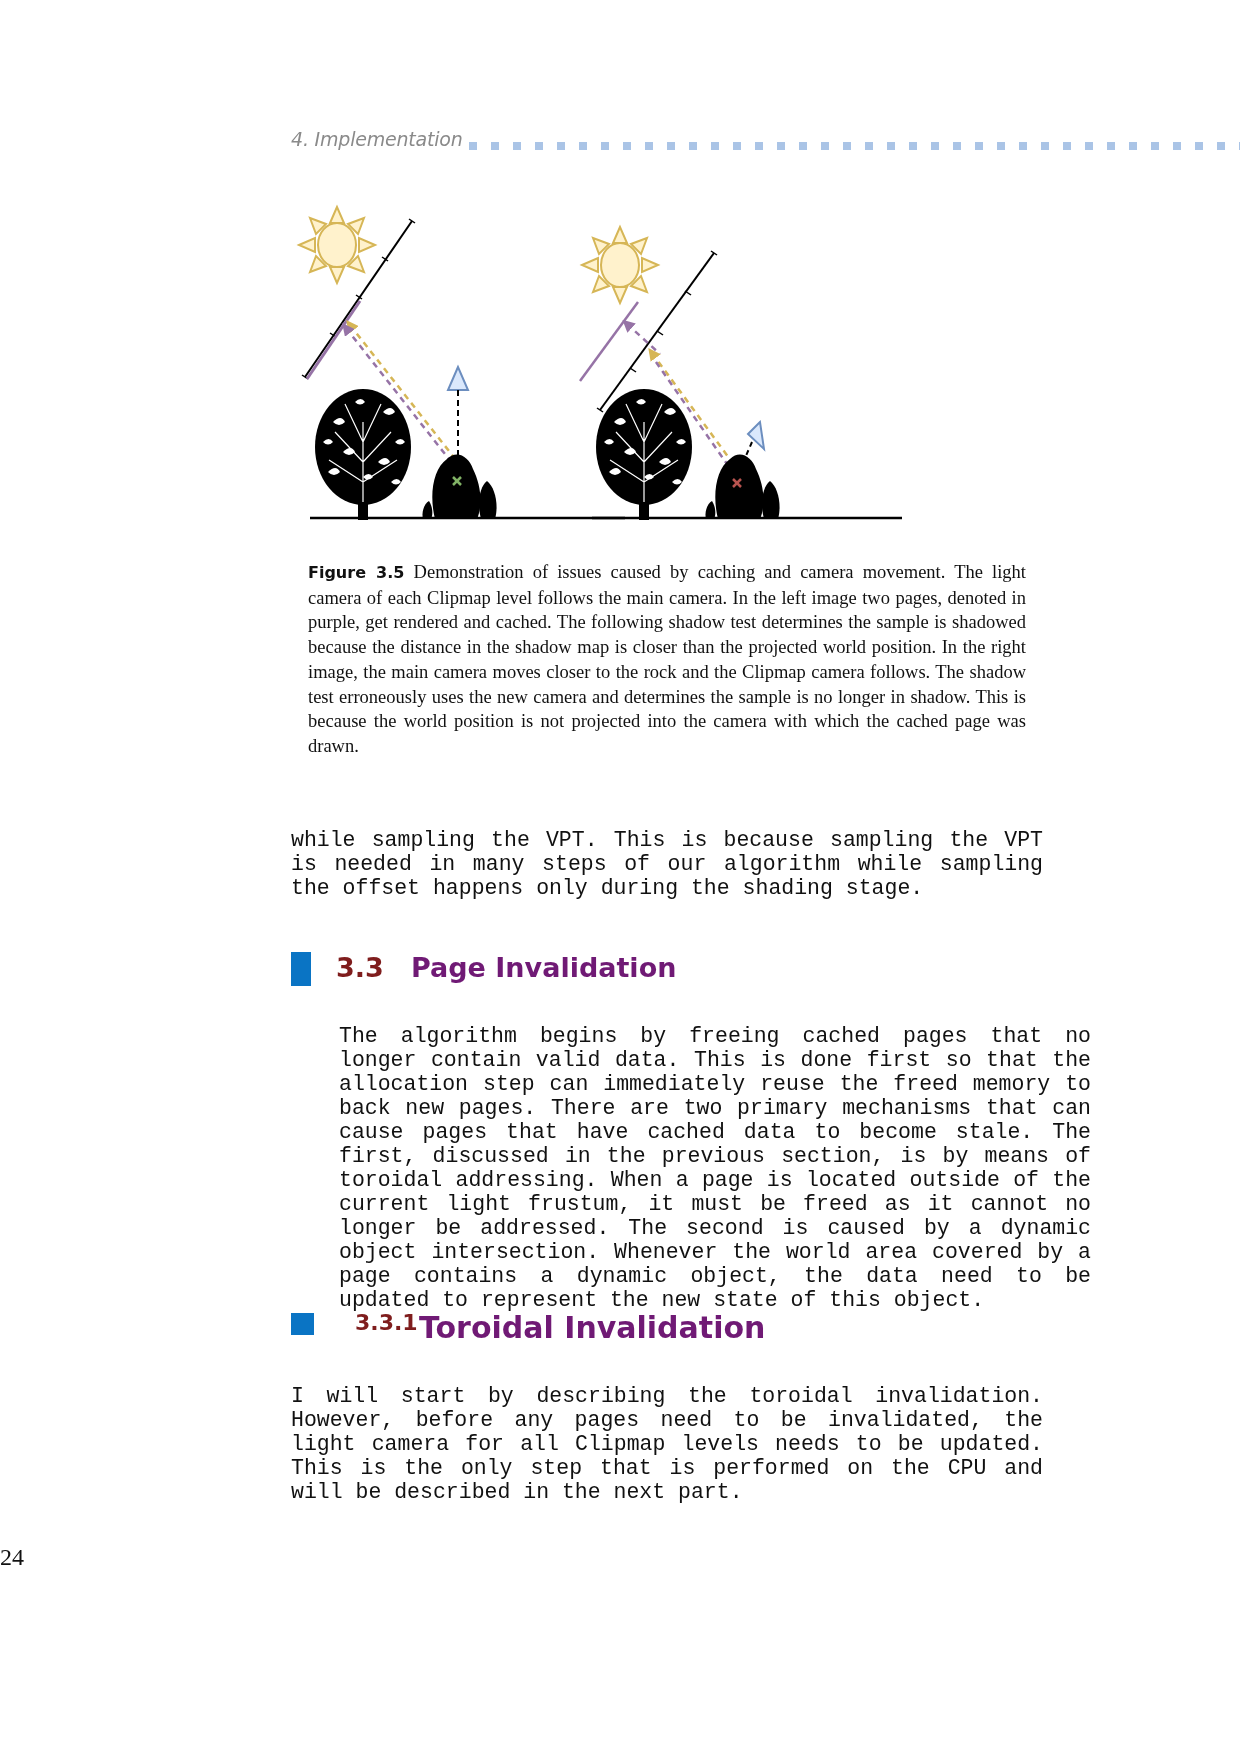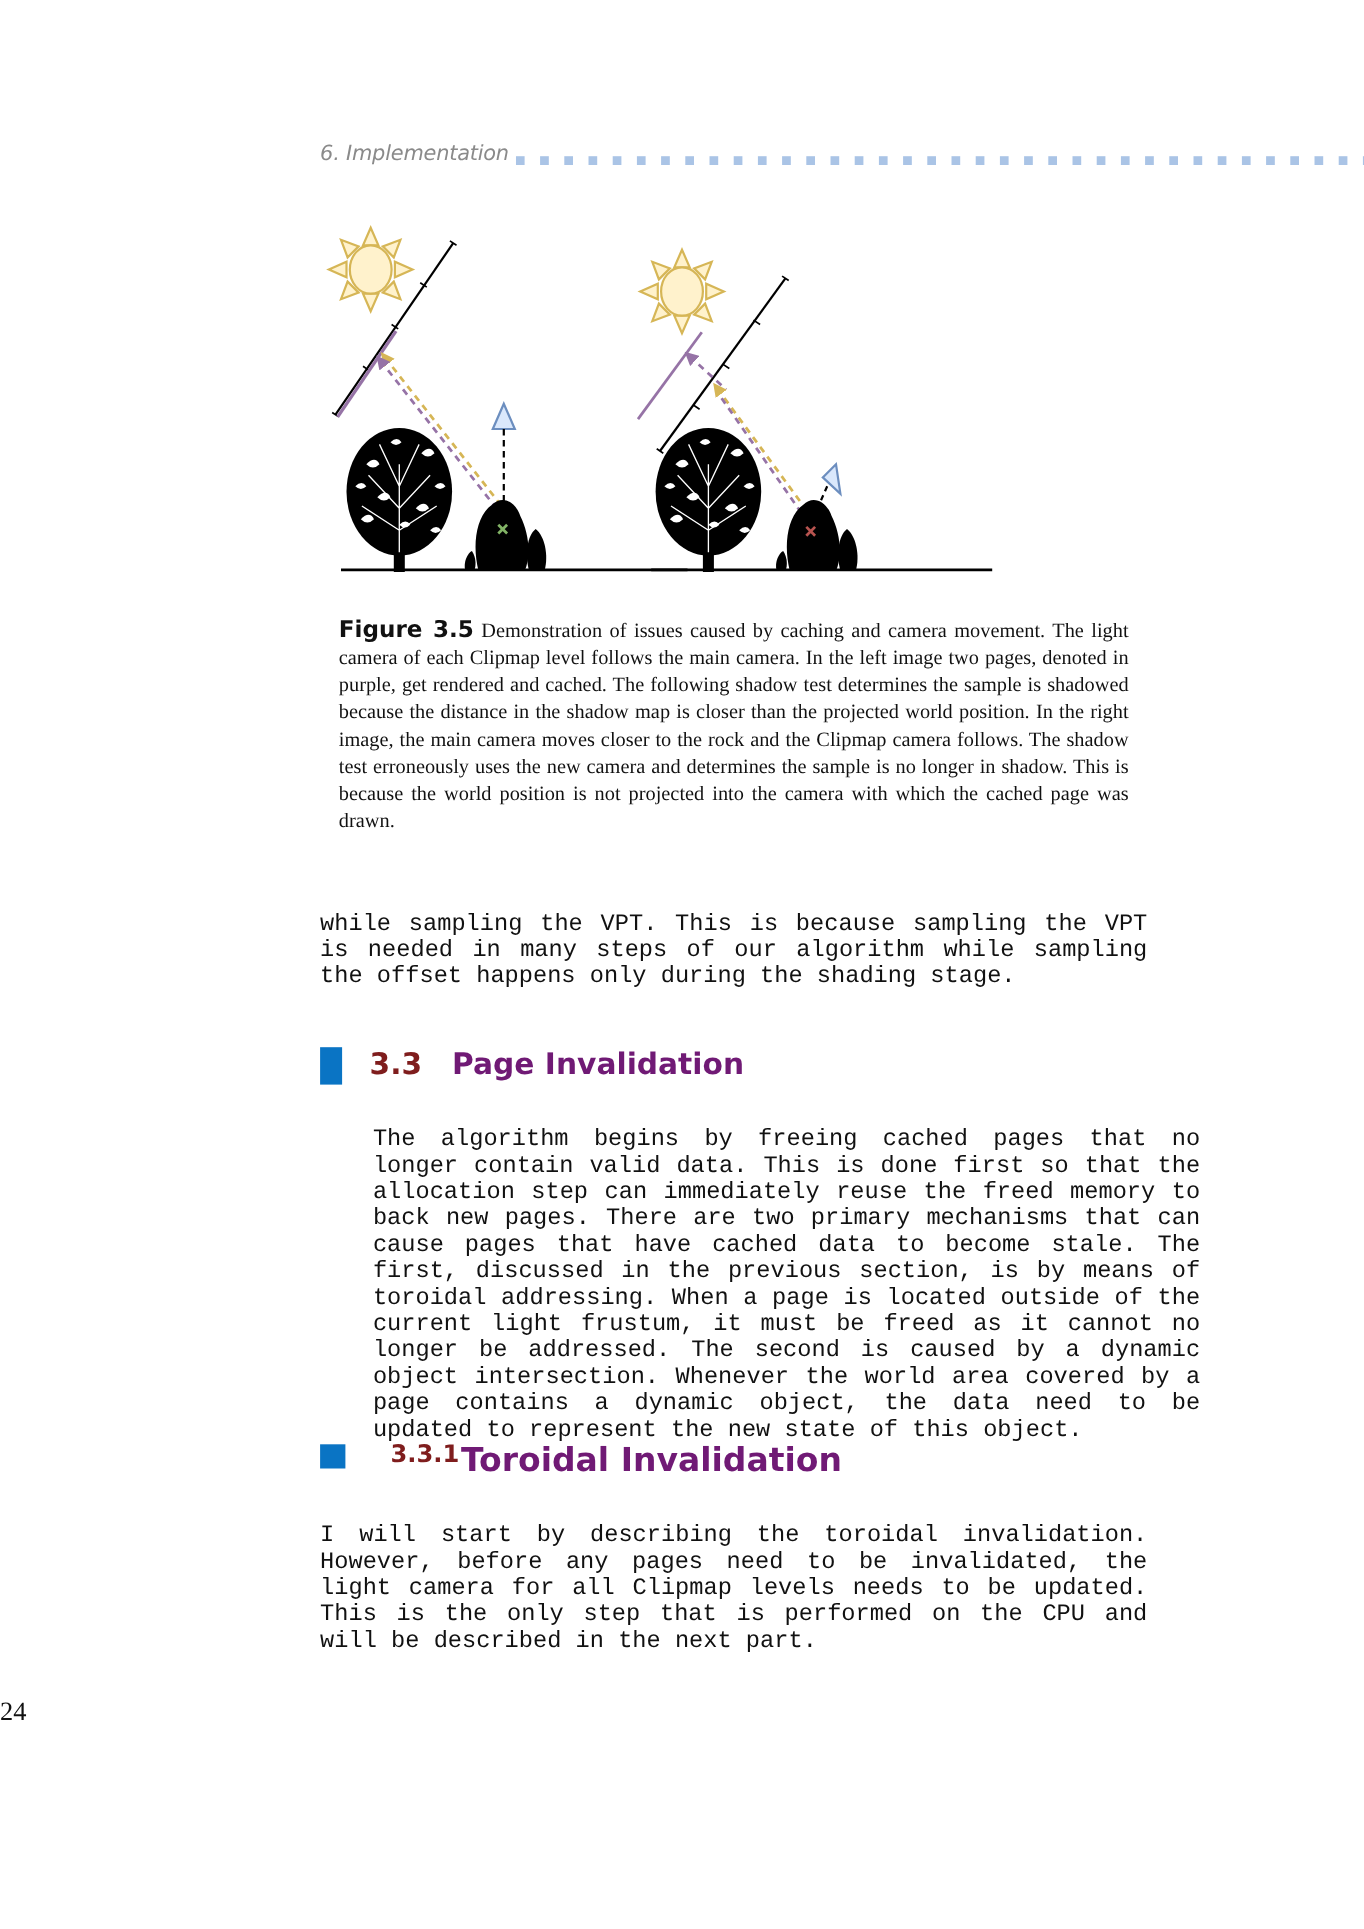--- a/index.html
+++ b/index.html
@@ -8,21 +8,21 @@
   .running-head { position: absolute; left: 291px; top: 128px; height: 30px; width: 949px; }
   .running-head .title { position: absolute; left: 0; top: 0; font-family: "DejaVu Sans", "Liberation Sans", sans-serif;
          font-style: italic; font-size: 19px; color: #8a8a8a; white-space: nowrap; letter-spacing: -0.2px; }
   .running-head .dots { position: absolute; left: 178px; top: 14px; right: 0; height: 8px;
          background-image: linear-gradient(to right, #aac4e6 0 8px, transparent 8px 22px);
          background-size: 22px 8px; background-repeat: repeat-x; }
   .figure { position: absolute; left: 290px; top: 190px; width: 770px; height: 330px; }
   .figure svg { width: 770px; height: 330px; display: block; }
   .caption { position: absolute; left: 308px; top: 560px; width: 718px; font-size: 18.5px; line-height: 24.7px;
          text-align: justify; font-family: "Liberation Serif", "DejaVu Serif", serif; }
-  .caption .label { font-family: "DejaVu Sans", "Liberation Sans", sans-serif; font-weight: bold; font-size: 21px; }
+  .caption .label { font-family: "DejaVu Sans", "Liberation Sans", sans-serif; font-weight: bold; font-size: 16px; }
   .body-text { position: absolute; left: 291px; width: 752px; font-size: 21.5px; line-height: 24px; text-align: justify;
          font-family: Liberation Mono, monospace; margin: 0; }
   .p1 { top: 828px; }
   .p2 { top: 1024px; margin-left: 48px; }
   .p3 { top: 1384px; }
   .heading { position: absolute; left: 291px; font-family: "DejaVu Sans", "Liberation Sans", sans-serif; font-weight: bold; white-space: nowrap; }
   .heading .marker { position: absolute; left: 0; background: #0a74c4; }
   .heading .num { position: absolute; color: #7f1d1d; }
   .heading .text { position: absolute; color: #701a75; }
   .h2 { top: 950px; height: 40px; width: 700px; }
@@ -33,21 +33,21 @@
   .h3 .marker { top: 3px; width: 23px; height: 22px; }
   .h3 .num { left: 46px; top: 0; font-size: 22px; margin-left: 18px; }
   .h3 .text { left: 128px; top: 0; font-size: 30px; }
   .page-number { position: absolute; left: 0; width: 1240px; top: 1544px; text-align: left; font-size: 24px;
          font-family: "Liberation Serif", "DejaVu Serif", serif; }
 </style>
 </head>
 <body>
 
 <div class="running-head">
-  <span class="title">6. Implementation</span>
+  <span class="title">4. Implementation</span>
   <div class="dots"></div>
 </div>
 
 <div class="figure">
   <svg viewBox="0 0 770 330" xmlns="http://www.w3.org/2000/svg">
     <defs>
       <marker id="arrPurple" viewBox="0 0 10 10" refX="5" refY="5" markerWidth="5" markerHeight="5" orient="auto-start-reverse">
         <path d="M0,0 L10,5 L0,10 z" fill="#9673a6"></path>
       </marker>
       <marker id="arrGold" viewBox="0 0 10 10" refX="5" refY="5" markerWidth="5" markerHeight="5" orient="auto-start-reverse">

